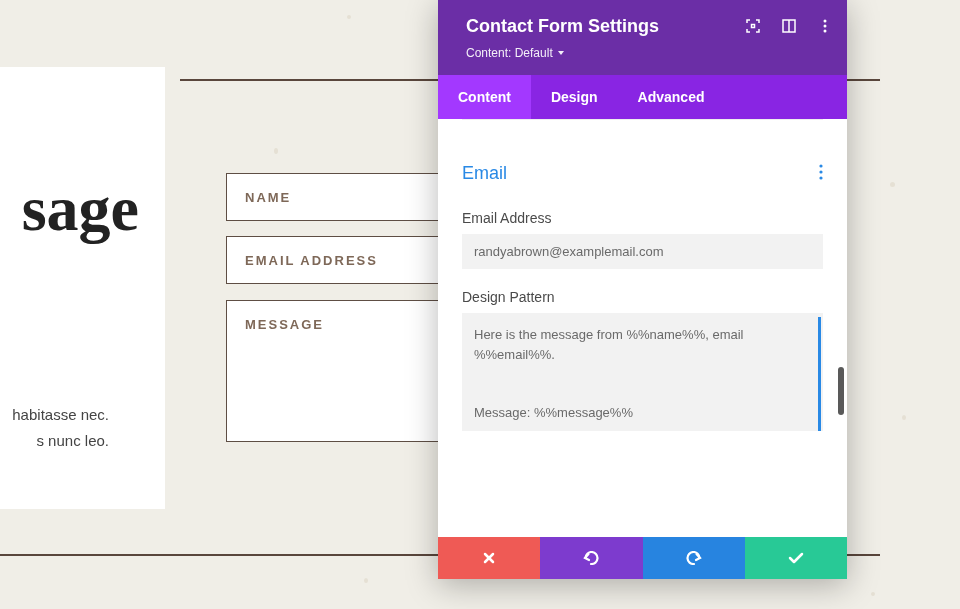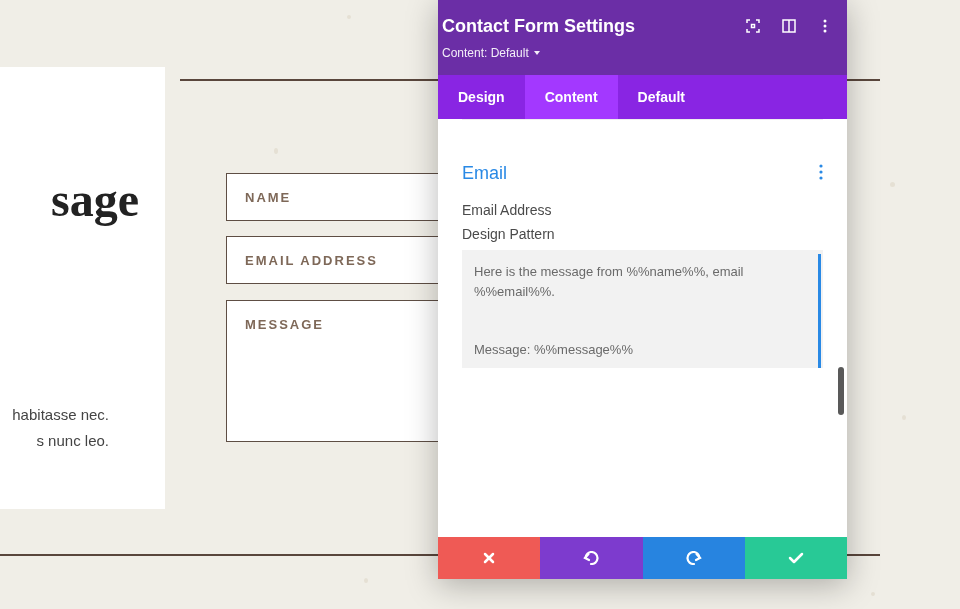--- a/index.html
+++ b/index.html
@@ -23,21 +23,21 @@
     top: 67px;
     width: 405px;
     height: 442px;
     padding-right: 30px;
     text-align: left;
   }
   .left-title {
     position: absolute;
     top: 105px;
     right: 26px;
-    font-size: 48px;
+    font-size: 64px;
     font-weight: 700;
     font-family: Georgia, serif;
     color: #222;
   }
   .left-text {
     position: absolute;
     top: 335px;
     right: 56px;
     font-size: 15px;
     color: #444;
@@ -83,21 +83,21 @@
     width: 409px;
     height: 579px;
     background: #ffffff;
     box-shadow: 0 6px 30px rgba(0,0,0,0.28);
     display: flex;
     flex-direction: column;
   }
   .panel-header {
     background: #6b2ea6;
     color: #ffffff;
-    padding: 16px 20px 14px 4px;
+    padding: 16px 20px 14px 28px;
     position: relative;
   }
   .panel-title {
     font-size: 18px;
     font-weight: 700;
     margin-bottom: 6px;
   }
   .panel-preset {
     font-size: 12px;
     opacity: 0.92;
@@ -157,21 +157,21 @@
     left: 24px;
     right: 24px;
     top: 0;
     border-top: 1px solid #eee;
   }
   .section-row {
     display: flex;
     justify-content: space-between;
     align-items: center;
     padding-top: 22px;
-    margin-bottom: 18px;
+    margin-bottom: 26px;
   }
   .section-title {
     color: #2989e5;
     font-size: 18px;
     font-weight: 500;
   }
   .section-menu {
     color: #2989e5;
     font-size: 18px;
     line-height: 1;
@@ -298,38 +298,39 @@
         <svg width="4" height="14" viewBox="0 0 4 14" fill="#fff">
           <circle cx="2" cy="2" r="1.5"></circle>
             <circle cx="2" cy="7" r="1.5"></circle>
             <circle cx="2" cy="12" r="1.5"></circle>
         </svg>
       </div>
     </div>
   </div>
 
   <div class="panel-tabs">
+    <div class="panel-tab active">Content</div>
     <div class="panel-tab">Design</div>
-    <div class="panel-tab active">Content</div>
-    <div class="panel-tab">Default</div>
+    <div class="panel-tab">Advanced</div>
   </div>
 
   <div class="panel-body">
     <div class="section-row">
       <div class="section-title">Email</div>
       <div class="section-menu">
         <svg width="4" height="16" viewBox="0 0 4 16" fill="#2989e5">
           <circle cx="2" cy="2" r="1.6"></circle>
             <circle cx="2" cy="8" r="1.6"></circle>
             <circle cx="2" cy="14" r="1.6"></circle>
         </svg>
       </div>
     </div>
 
     <div class="field-label">Email Address</div>
+    <input class="text-input" type="text" value="randyabrown@examplemail.com" style="">
 
     <div class="field-label">Design Pattern</div>
     <div class="textarea-wrap">
       <textarea class="textarea-input" style="">Here is the message from %%name%%, email %%email%%.
 
 
 Message: %%message%%</textarea>
     </div>
 
     <div class="body-scroll-chunk"></div>

